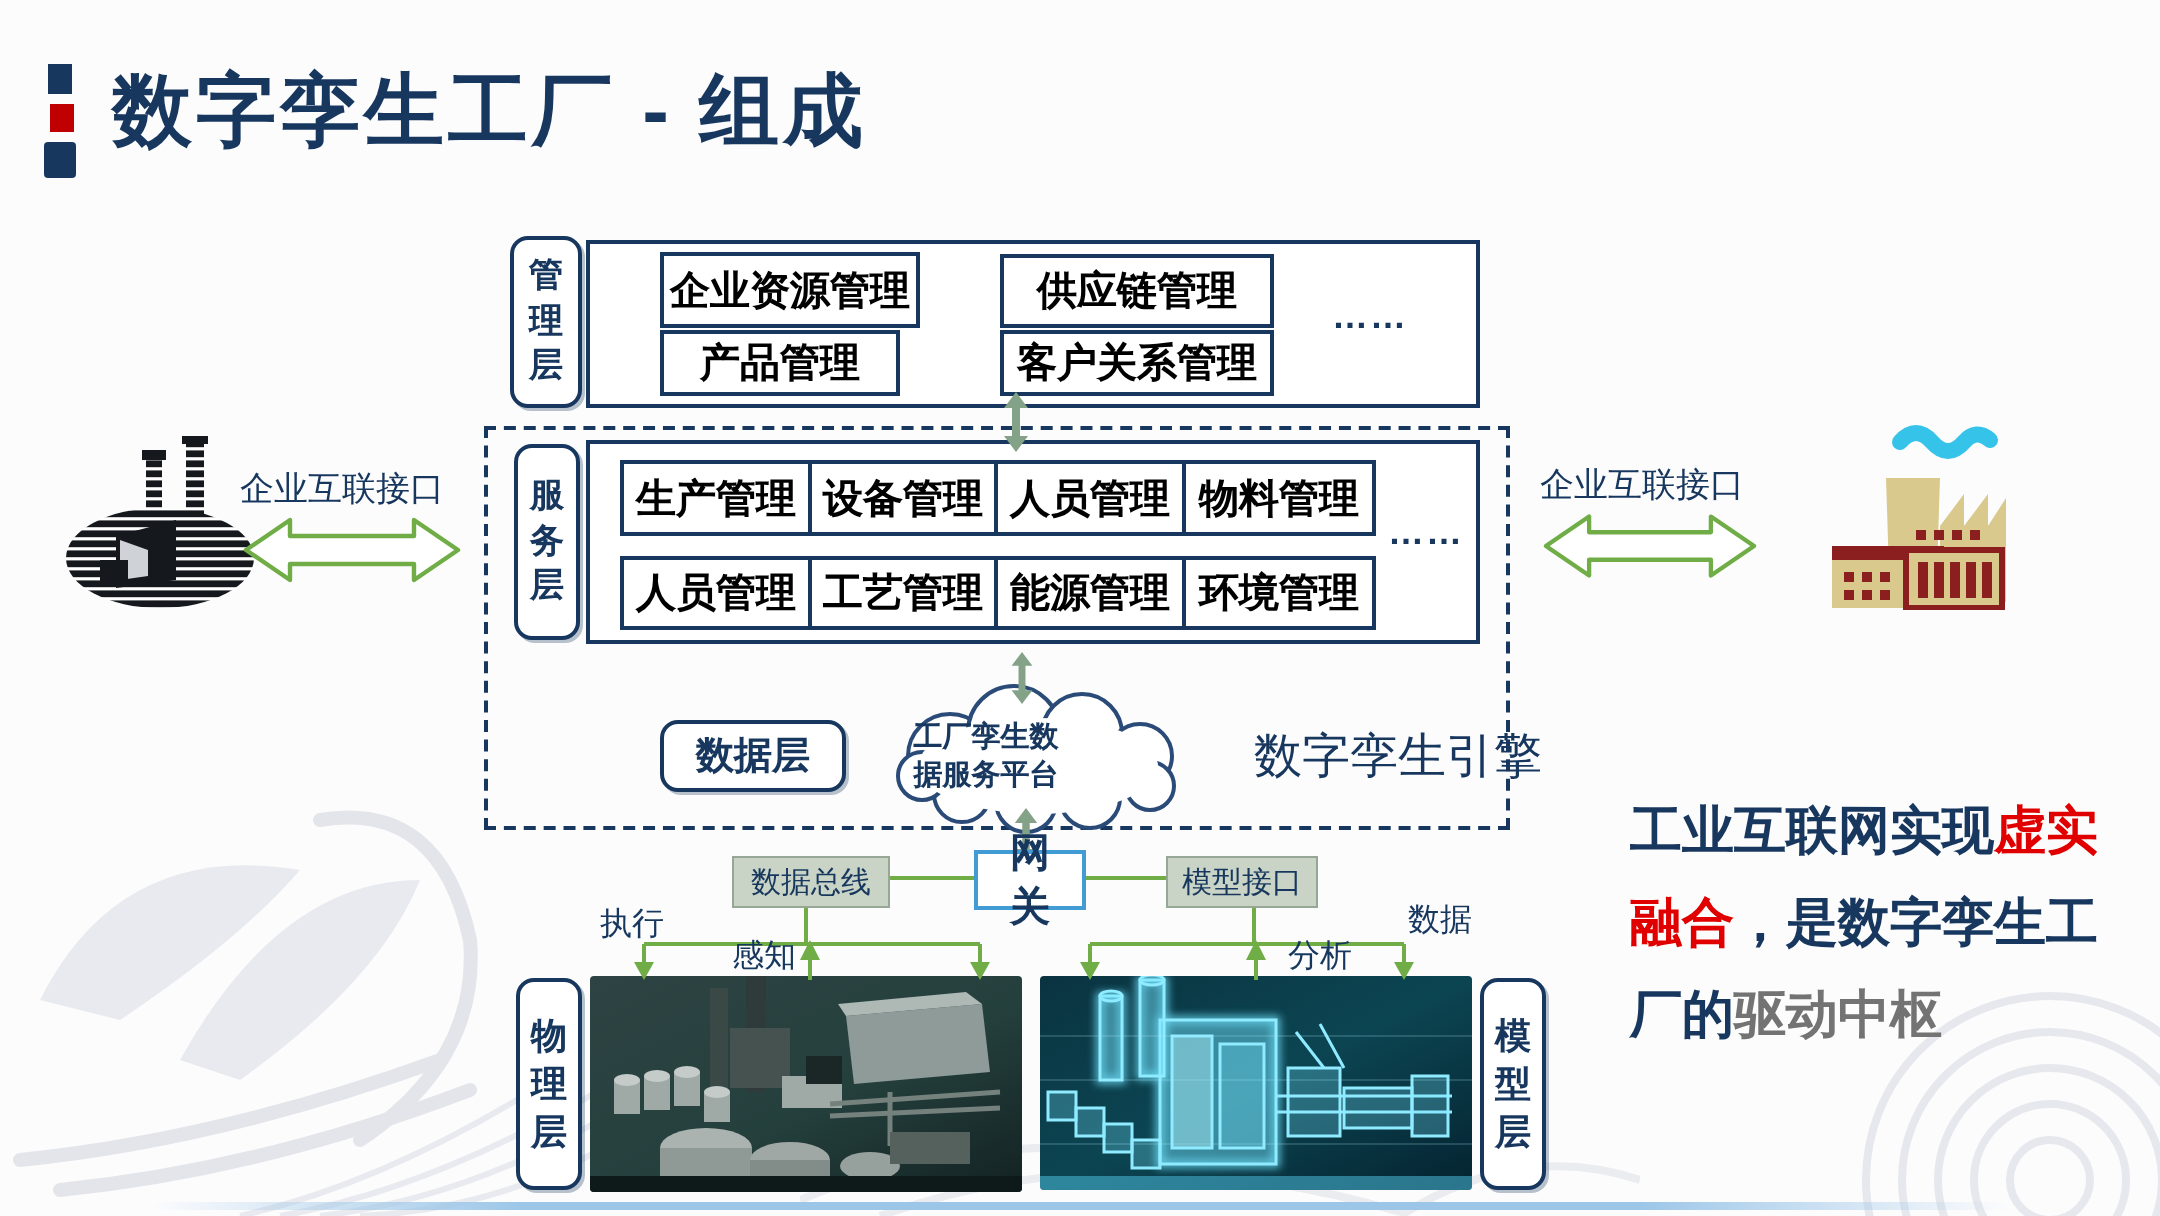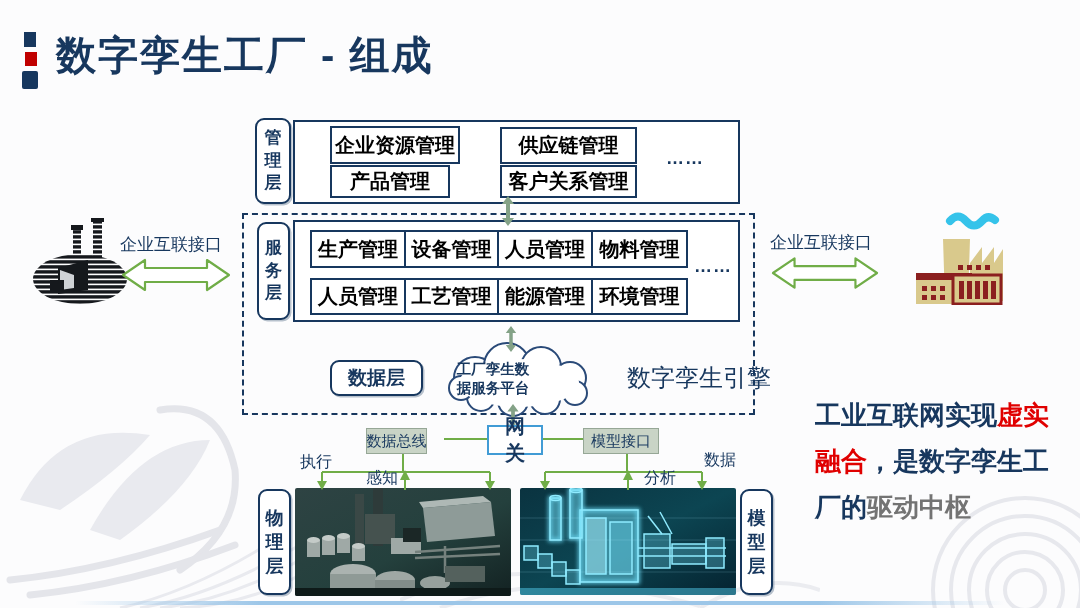--- a/index.html
+++ b/index.html
@@ -212,21 +212,21 @@
     </g>
     <g fill="#70AD47">
       <polygon points="27,61 37,61 32,70"></polygon>
       <polygon points="195,61 205,61 200,70"></polygon>
       <polygon points="110,60 120,60 115,50"></polygon>
       <polygon points="250,61 260,61 255,70"></polygon>
       <polygon points="407,61 417,61 412,70"></polygon>
       <polygon points="333,60 343,60 338,50"></polygon>
     </g>
   </svg>
-  <div class="abs sagebox" style="left:366px;top:428px;width:61px;height:26px;">
+  <div class="abs sagebox" style="left:366px;top:428px;width:79px;height:26px;">
     <span>数据总线</span>
   </div>
   <div class="abs gwbox" style="left:487px;top:425px;width:56px;height:30px;">
     <span>网关</span>
   </div>
   <div class="abs sagebox" style="left:583px;top:428px;width:76px;height:26px;">
     <span>模型接口</span>
   </div>
   <div class="abs kai" style="left:300px;top:452px;">执行</div>
   <div class="abs kai" style="left:366px;top:468px;">感知</div>

